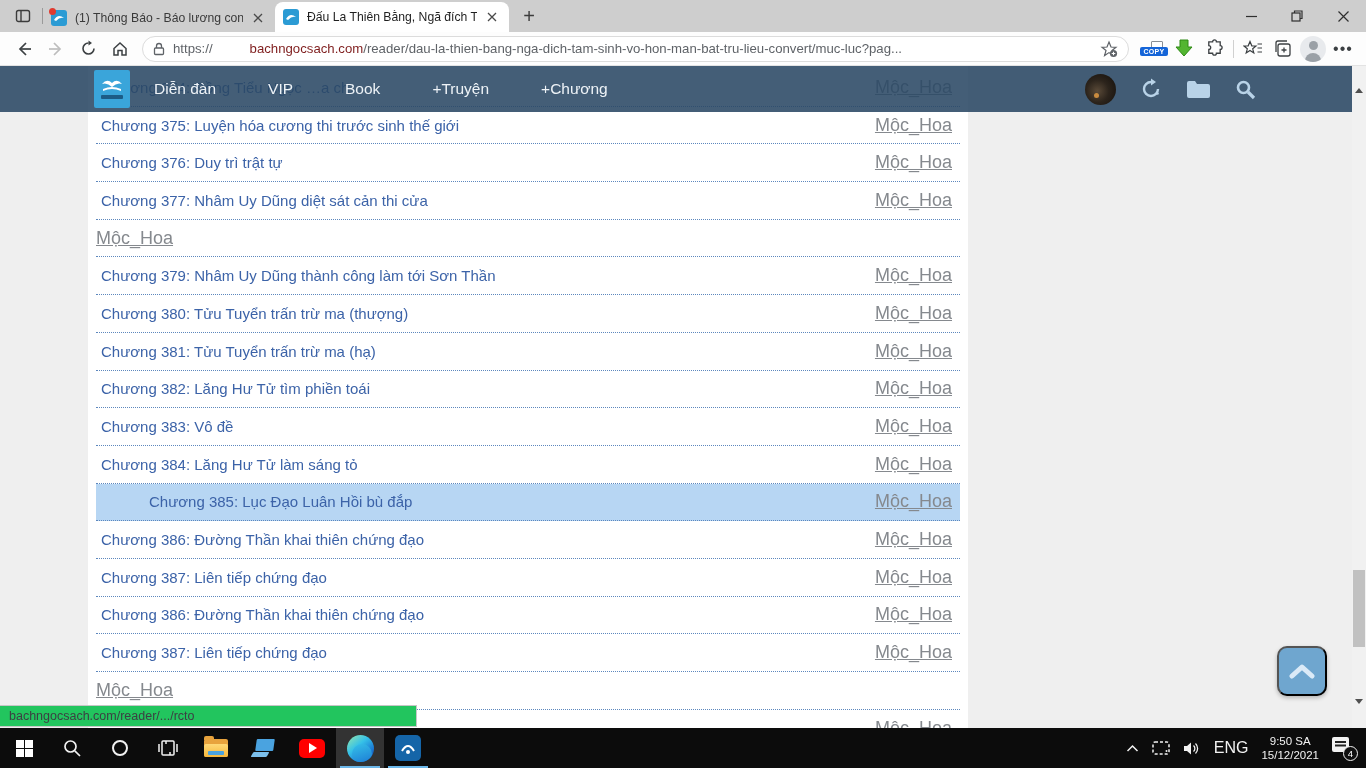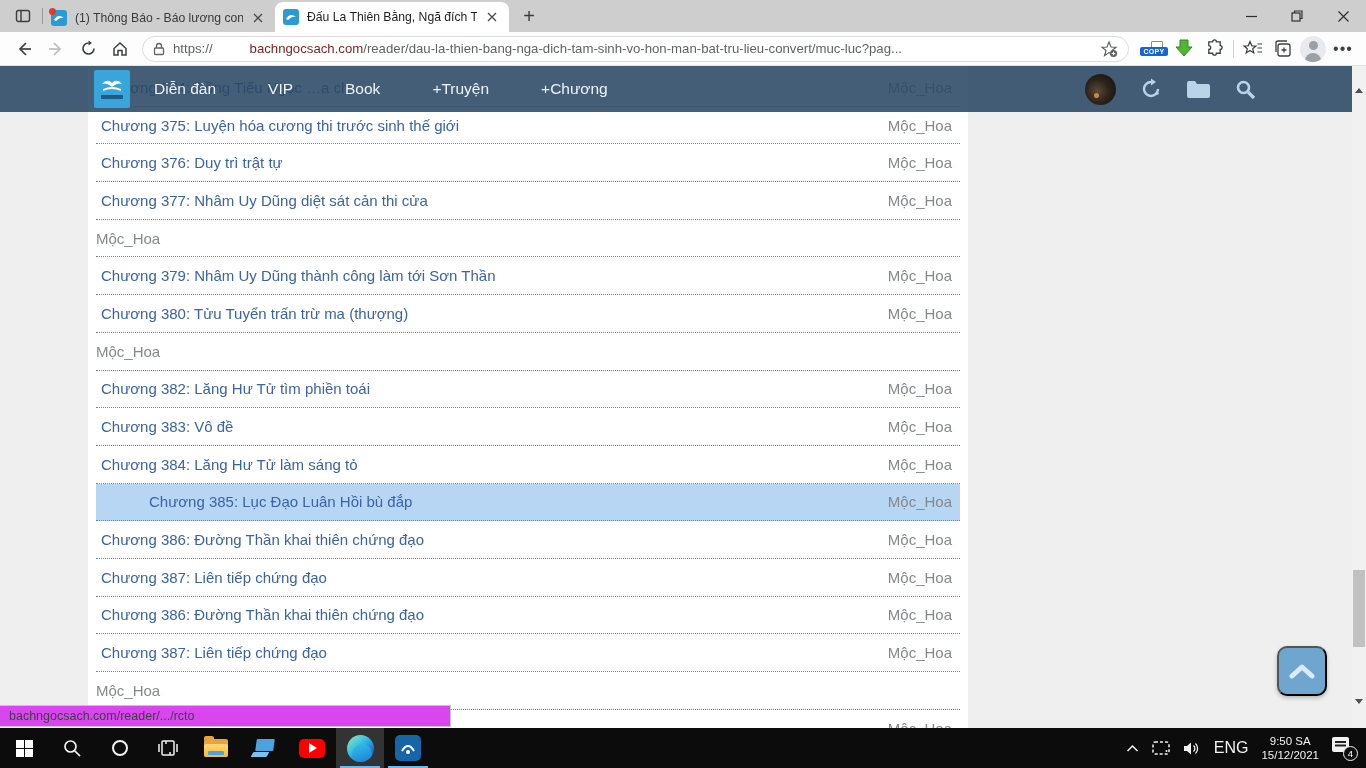--- a/index.html
+++ b/index.html
@@ -38,21 +38,21 @@
   .avatar-head { width:9px; height:9px; border-radius:50%; background:#9aa0a6; position:absolute; top:6px; }
   .avatar-body { width:16px; height:9px; border-radius:8px 8px 0 0; background:#9aa0a6; }
   .dots { font-size:16px; color:#3c4043; letter-spacing:1px; }
 
   
   .viewport { position:relative; height:662px; background:#efefef; overflow:hidden; }
   .content-col { position:absolute; left:88px; top:0; width:880px; height:100%; background:#ffffff; }
   .chapter-list { padding-top:3px; }
   .row { height:37.7px; margin:0 8px; display:flex; align-items:center; border-bottom:1px dotted #5d87bd; cursor:pointer; }
   .row-title { flex:1; font-size:15px; color:var(--link,#3c63a8); padding-left:5px; white-space:nowrap; overflow:hidden; }
-  .row-author { font-size:15px; color:#85898e; padding-right:8px; white-space:nowrap; }
+  .row-author { font-size:18px; color:#85898e; padding-right:8px; white-space:nowrap;text-decoration:underline; }
   .row.highlighted { background:var(--row_highlight,#b7d6f3);padding-left:48px; }
 
   
   .site-nav { position:absolute; left:0; top:0; right:14px; height:46px; background:rgba(42,72,100,0.88); display:flex; align-items:center; padding-left:94px; z-index:5; }
   .site-logo { width:36px; height:38px; background:#3aa5da; border-radius:2px; position:relative; display:flex; align-items:center; justify-content:center; flex:0 0 36px; }
   .site-menu { display:flex; align-items:center; margin-left:24px; gap:52px; }
   .site-menu .nav-item { color:#eef3f7; font-size:15.5px; cursor:pointer; white-space:nowrap; }
   .nav-right { margin-left:auto; display:flex; align-items:center; gap:24px; padding-right:96px; }
   .nav-avatar { width:31px; height:31px; border-radius:50%; background:radial-gradient(circle at 40% 55%, #5a4a38 0%, #2c241c 45%, #120e0a 100%); position:relative; overflow:hidden; cursor:pointer; }
   .nav-avatar::after { content:""; position:absolute; left:9px; bottom:7px; width:5px; height:5px; border-radius:50%; background:#c98b3f; }
@@ -64,21 +64,21 @@
   
   .scrollbar { position:absolute; right:0; top:0; bottom:0; width:14px; background:#f1f1f1; z-index:3; }
   .sb-up { position:absolute; top:5px; left:0; width:14px; text-align:center; }
   .sb-down { position:absolute; bottom:6px; left:0; width:14px; text-align:center; }
   .sb-thumb { position:absolute; top:504px; left:1px; width:12px; height:77px; background:#c1c1c1; }
   .sb-arrow { width:0; height:0; border-left:4px solid transparent; border-right:4px solid transparent; margin:0 auto; }
   .sb-arrow.up { border-bottom:5px solid #505050; }
   .sb-arrow.down { border-top:5px solid #505050; }
 
   
-  .status-tooltip { position:absolute; left:0; bottom:1px; width:451px; height:22px; background:#d946ef; border:1px solid #c6c6c6; border-left:none; font-size:12.5px; color:#3c4043; line-height:20px; padding-left:9px; z-index:6; white-space:nowrap; overflow:hidden; }
+  .status-tooltip { position:absolute; left:0; bottom:1px; width:417px; height:22px; background:#22c55e; border:1px solid #c6c6c6; border-left:none; font-size:12.5px; color:#3c4043; line-height:20px; padding-left:9px; z-index:6; white-space:nowrap; overflow:hidden; }
 
   
   .taskbar { position:relative; height:40px; background:#0c0c0c; display:flex; align-items:stretch; }
   .tb-app { width:48px; display:flex; align-items:center; justify-content:center; border:none; background:transparent; position:relative; cursor:pointer; }
   .tb-app.active-win { background:#333333; }
   .tb-app.running::after { content:""; position:absolute; left:4px; right:4px; bottom:0; height:2px; background:var(--underline,#6cb8ea); }
   .win-logo { display:grid; grid-template-columns:8px 8px; grid-template-rows:8px 8px; gap:1px; }
   .win-logo span { background:#ffffff; }
   .cortana-ring { width:16px; height:16px; border:2px solid #f2f2f2; border-radius:50%; }
   .explorer-icon { position:relative; width:24px; height:18px; }
@@ -273,20 +273,21 @@
             <span class="row-title">Chương 379: Nhâm Uy Dũng thành công làm tới Sơn Thần</span>
             <span class="row-author">Mộc_Hoa</span>
           </div>
 
           <div class="row">
             <span class="row-title">Chương 380: Tửu Tuyển trấn trừ ma (thượng)</span>
             <span class="row-author">Mộc_Hoa</span>
           </div>
 
           <div class="row">
+            <span class="row-title">Chương 381: Tửu Tuyển trấn trừ ma (hạ)</span>
             <span class="row-author">Mộc_Hoa</span>
           </div>
 
           <div class="row">
             <span class="row-title">Chương 382: Lăng Hư Tử tìm phiền toái</span>
             <span class="row-author">Mộc_Hoa</span>
           </div>
 
           <div class="row">
             <span class="row-title">Chương 383: Vô đề</span>

